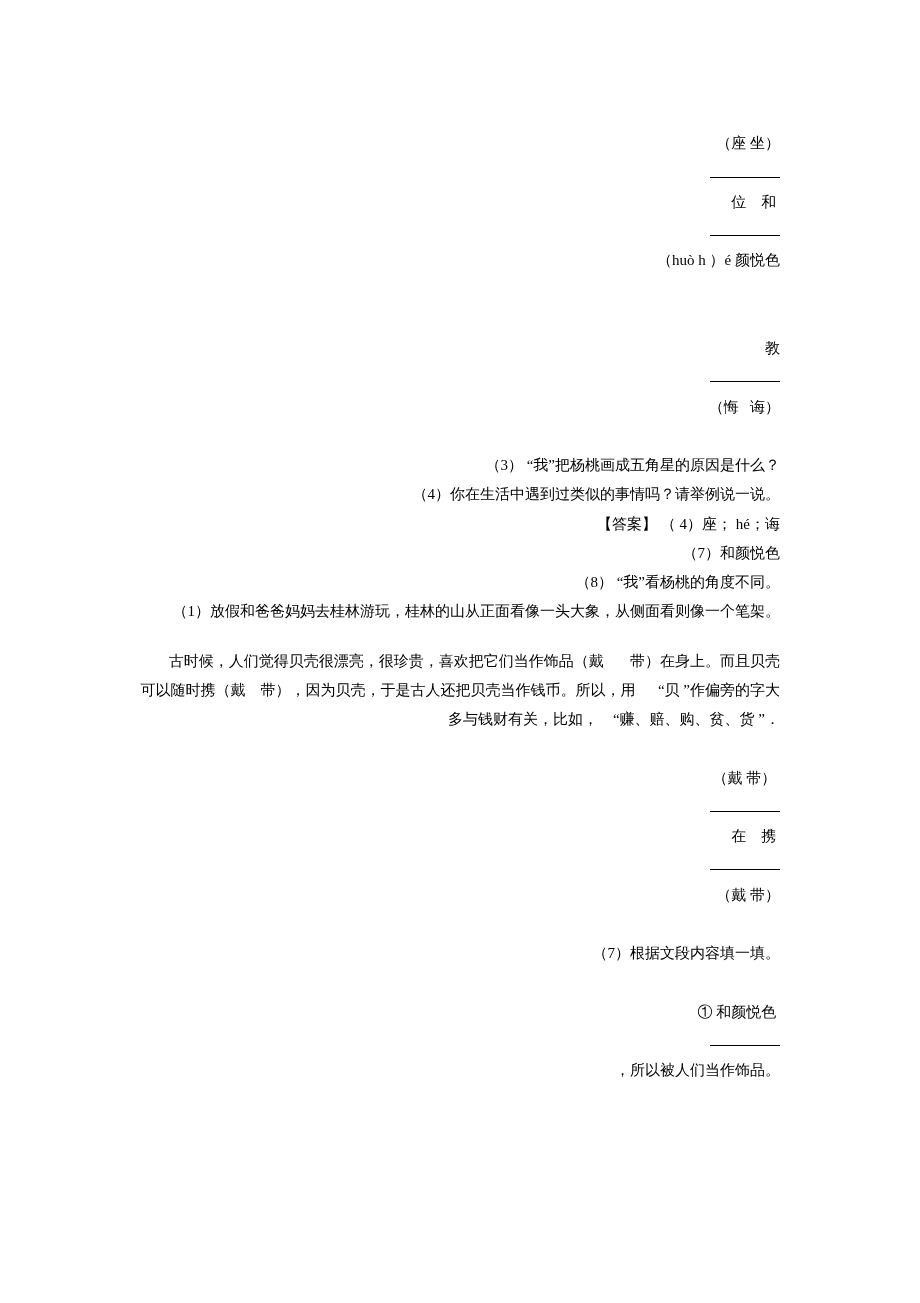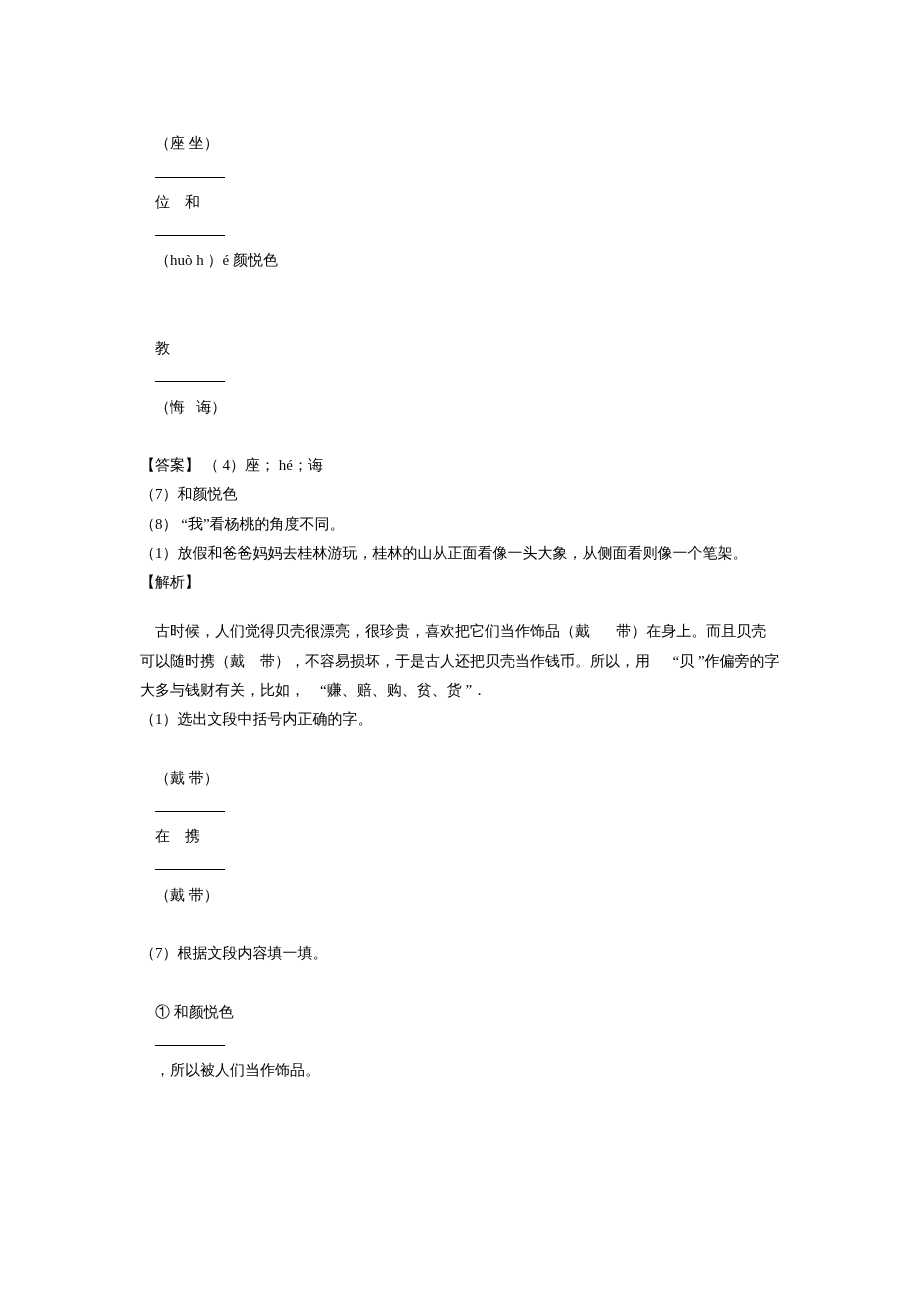--- a/index.html
+++ b/index.html
@@ -13,20 +13,21 @@
   }
   .page {
     width: 920px;
     min-height: 1303px;
     box-sizing: border-box;
     padding: 100px 140px 100px 140px;
   }
   .line {
     white-space: pre-wrap;
     word-break: break-all;
+    text-align: right;
   }
   .blank {
     display: inline-block;
     border-bottom: 1px solid #000;
     height: 1em;
     vertical-align: baseline;
     position: relative;
     top: 0;
   }
   .sans {
@@ -46,30 +47,30 @@
     <span>（huò h ）é 颜悦色</span>
   </div>
 
   <div class="line">
     <span>教</span>
     <span class="blank" style="width:70px"></span>
     <span>（悔   诲）</span>
   </div>
 
 
+  <div class="line">（3） “我”把杨桃画成五角星的原因是什么？</div>
+  <div class="line">（4）你在生活中遇到过类似的事情吗？请举例说一说。</div>
   <div class="line">【答案】 （ 4）座； hé；诲</div>
   <div class="line">（7）和颜悦色</div>
   <div class="line">（8） “我”看杨桃的角度不同。</div>
   <div class="line">（1）放假和爸爸妈妈去桂林游玩，桂林的山从正面看像一头大象，从侧面看则像一个笔架。</div>
-  <div class="line">【解析】</div>
 
   <div style="height:20px"></div>
 
-  <div class="line">    古时候，人们觉得贝壳很漂亮，很珍贵，喜欢把它们当作饰品（戴       带）在身上。而且贝壳可以随时携（戴    带），不容易损坏，于是古人还把贝壳当作钱币。所以，用      “贝 ”作偏旁的字大多与钱财有关，比如，    “赚、赔、购、贫、货 ”．</div>
-  <div class="line">（1）选出文段中括号内正确的字。</div>
+  <div class="line">    古时候，人们觉得贝壳很漂亮，很珍贵，喜欢把它们当作饰品（戴       带）在身上。而且贝壳可以随时携（戴    带），因为贝壳，于是古人还把贝壳当作钱币。所以，用      “贝 ”作偏旁的字大多与钱财有关，比如，    “赚、赔、购、贫、货 ”．</div>
   <div class="line">
     <span>（戴 带） </span>
     <span class="blank" style="width:70px"></span>
     <span>在    携 </span>
     <span class="blank" style="width:70px"></span>
     <span>（戴 带）</span>
   </div>
   <div class="line">（7）根据文段内容填一填。</div>
   <div class="line">
     <span>① 和颜悦色 </span>

